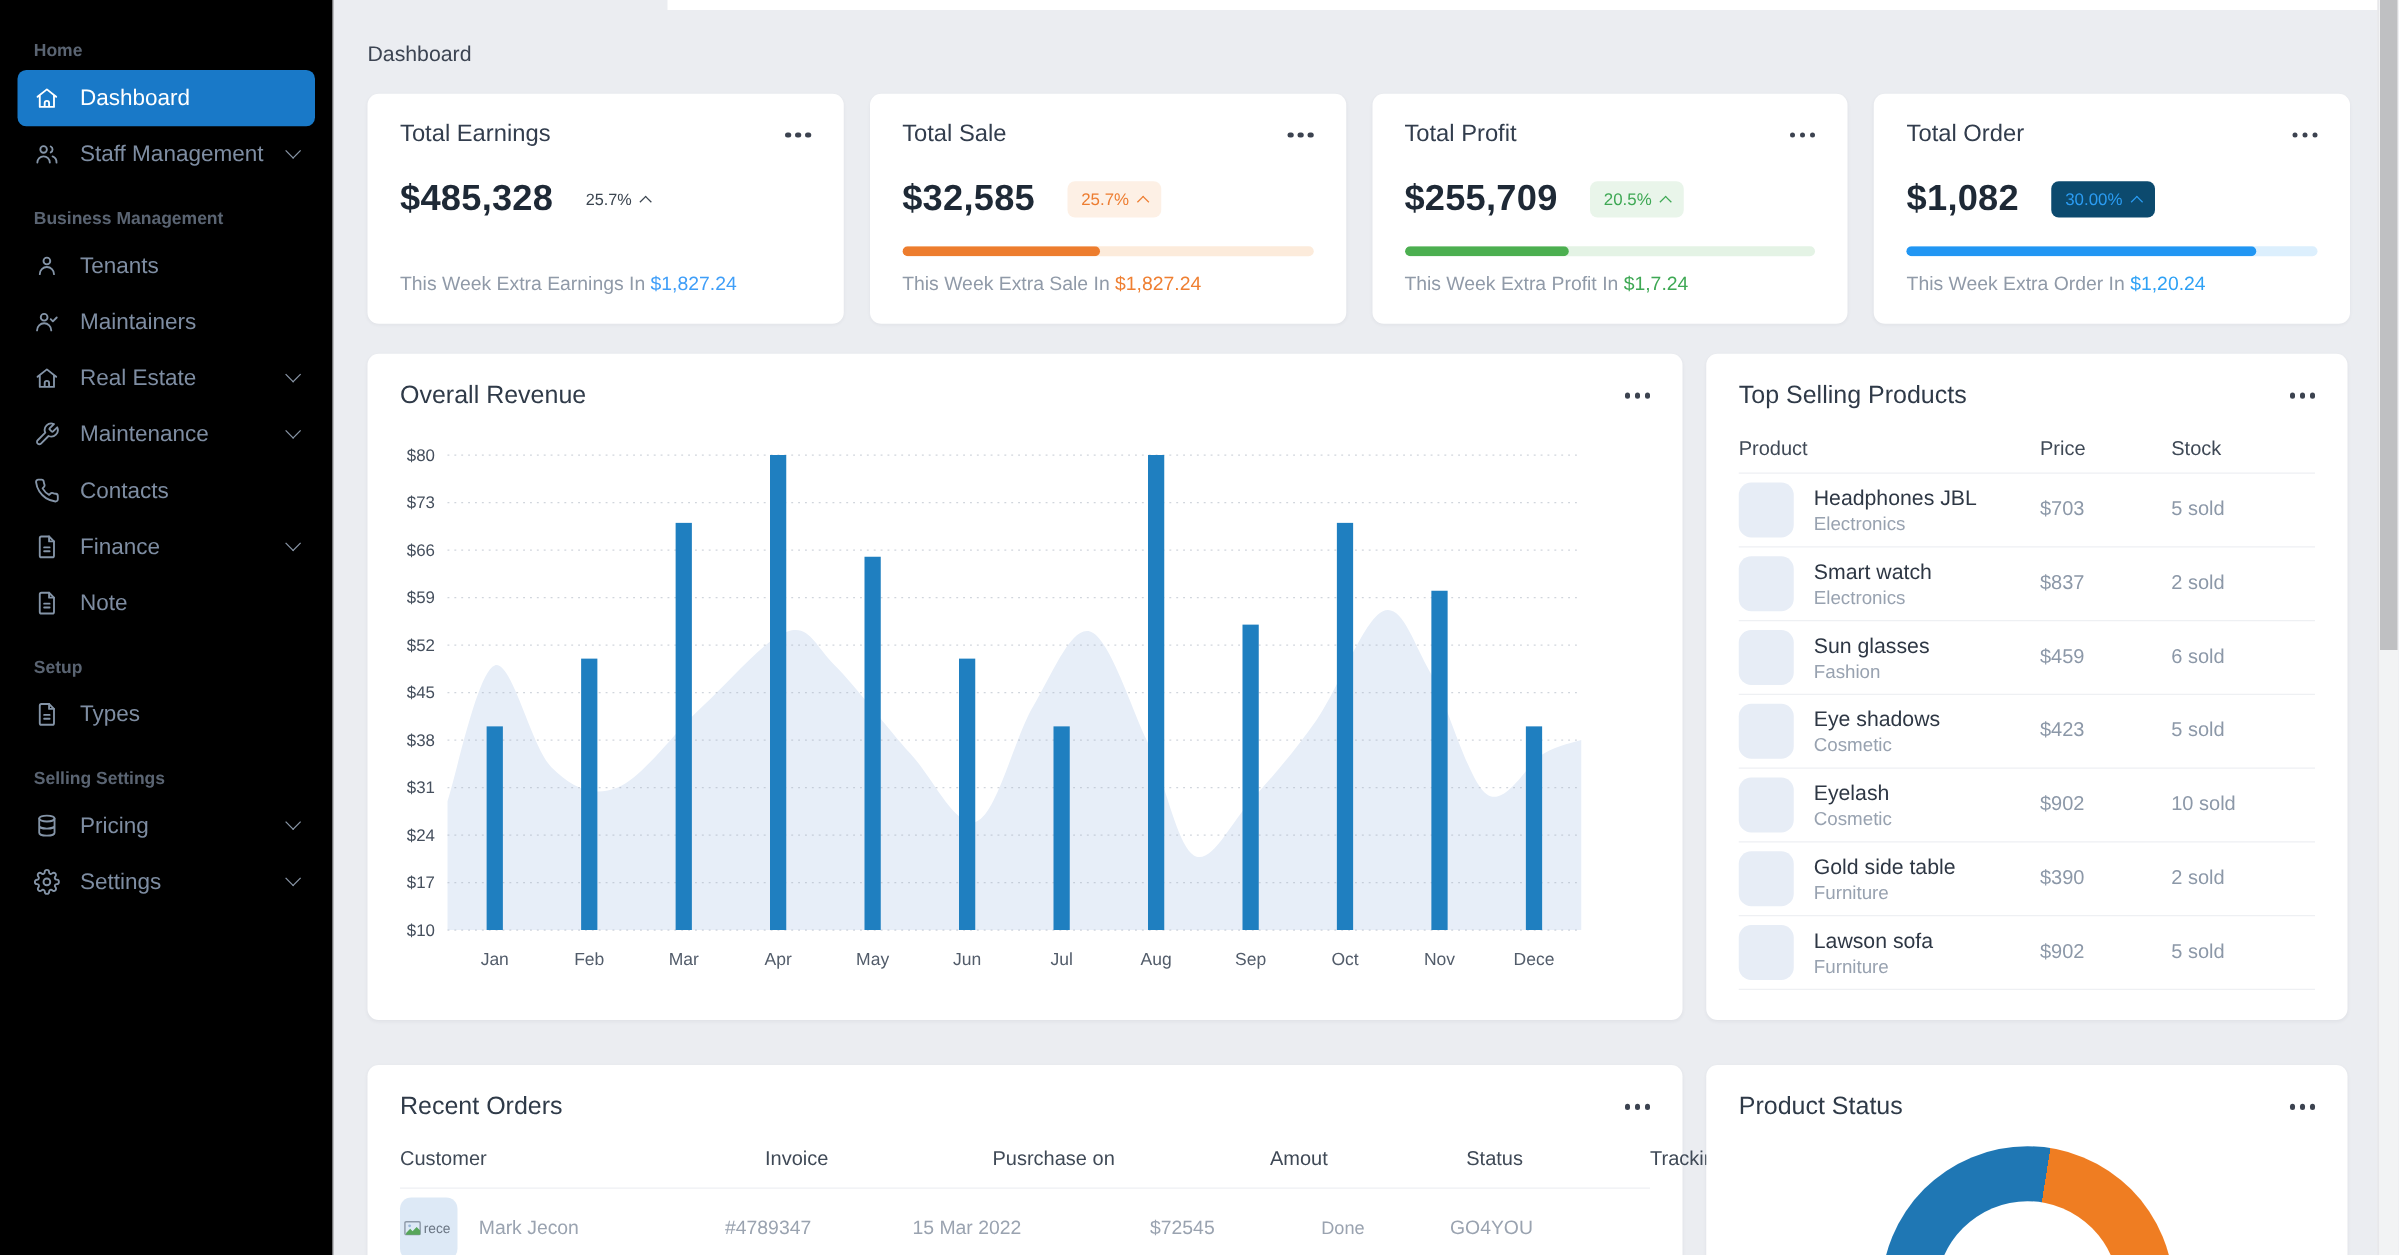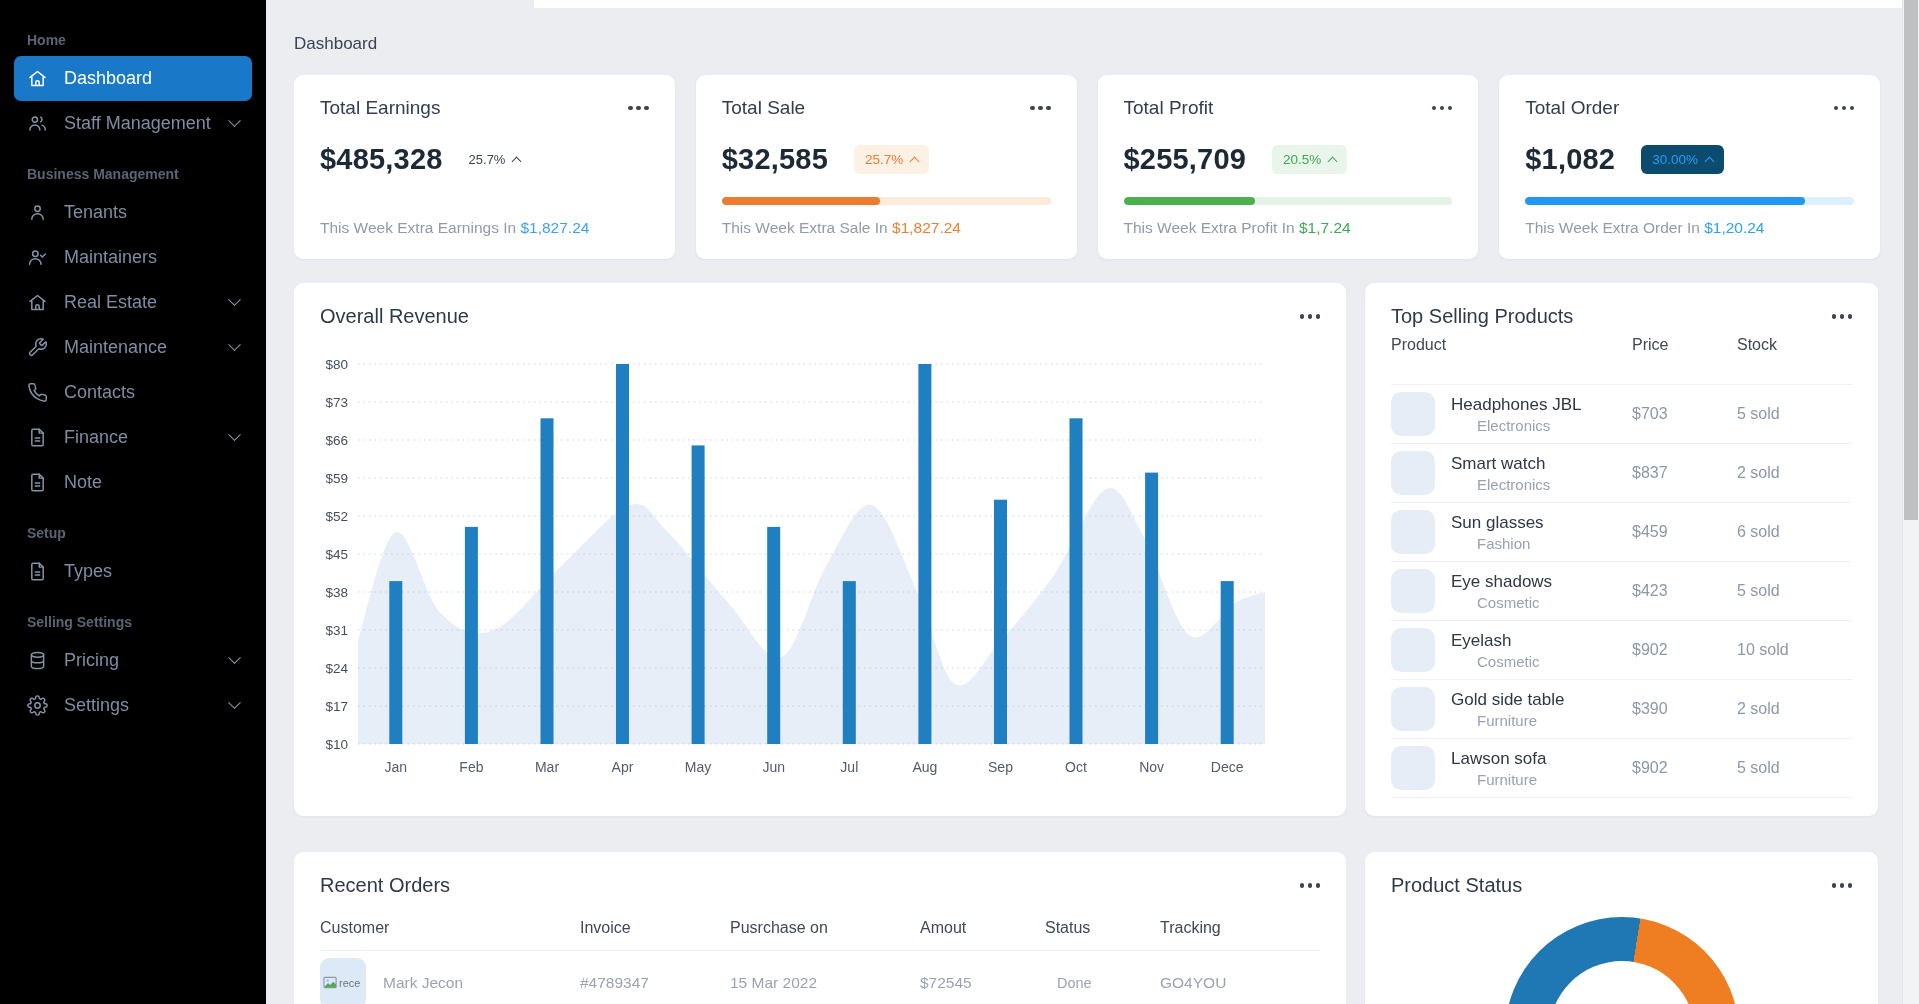--- a/index.html
+++ b/index.html
@@ -57,33 +57,33 @@
   .row3 { display:grid; grid-template-columns:1052px 513px; gap:19px; margin-top:36px; }
   .panel { background:#fff; border-radius:9px; padding:22px 26px;
     box-shadow:0 1px 3px rgba(30,40,60,.05); }
   .row2 .panel { height:533px; }
   .row3 .panel { height:420px; }
   .panel-head { display:flex; justify-content:space-between; align-items:center; }
   .panel-title { font-size:20px; color:#2f3a48; font-weight:500; }
 
   
   .ts-grid { display:grid; grid-template-columns:1fr 105px 115px; align-items:center; }
-  .ts-header { margin-top:8px; padding-bottom:30px; border-bottom:1px solid #eef0f3;
+  .ts-header { margin-top:23px; padding-bottom:9px; border-bottom:1px solid #eef0f3;
     font-size:16px; color:#3f4956; }
   .ts-row { padding:7px 0; border-bottom:1px solid #eef0f3; }
   .ts-prod { display:flex; align-items:center; gap:16px; }
   .thumb { width:44px; height:44px; border-radius:10px; background:#e7edf6; }
   .ts-name { font-size:17px; color:#2e3744; }
-  .ts-cat { font-size:15px; color:#98a2b0; margin-top:2px;margin-left:26px; }
+  .ts-cat { font-size:15px; color:#98a2b0; margin-top:2px; }
   .ts-dim { font-size:16px; color:#8c98a8; }
 
   
   .ro-grid { display:grid; grid-template-columns:26% 15% 19% 12.5% 11.5% 16%; align-items:center; }
   .ro-header { margin-top:22px; padding-bottom:13px; border-bottom:1px solid #eef0f3;
-    font-size:16px; color:#3f4956; }
+    font-size:16px; color:#3f4956;gap:32px; }
   .ro-row { border-bottom:1px solid #eef0f3; font-size:15.5px; color:#9aa3b0; }
   .ro-cust { display:flex; align-items:center; gap:17px; padding:7px 0; }
   .avatar { width:46px; height:50px; border-radius:9px; background:#dde9f6; overflow:hidden;
     display:flex; align-items:center; padding-left:3px; gap:1px; flex-shrink:0; }
   .avatar svg { width:15px; height:15px; flex-shrink:0; }
   .avatar span { font-size:11px; color:#6b7684; }
   .ro-status { padding-left:12px; font-size:14.5px; }
 
   
   .donut { width:234px; height:234px; border-radius:50%; margin:20px auto 0; position:relative; }

